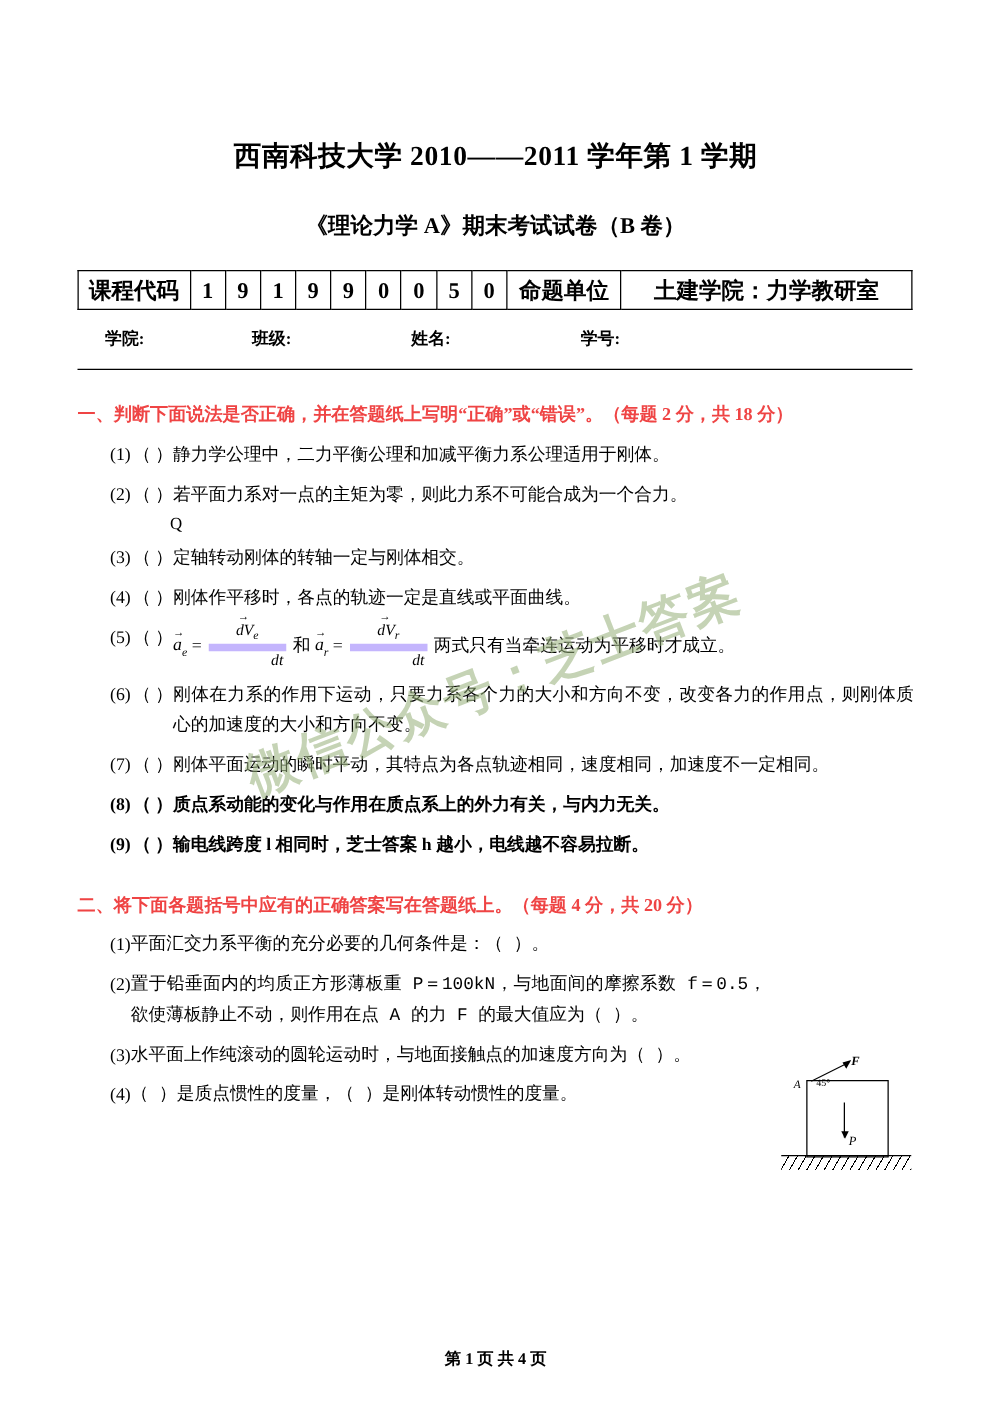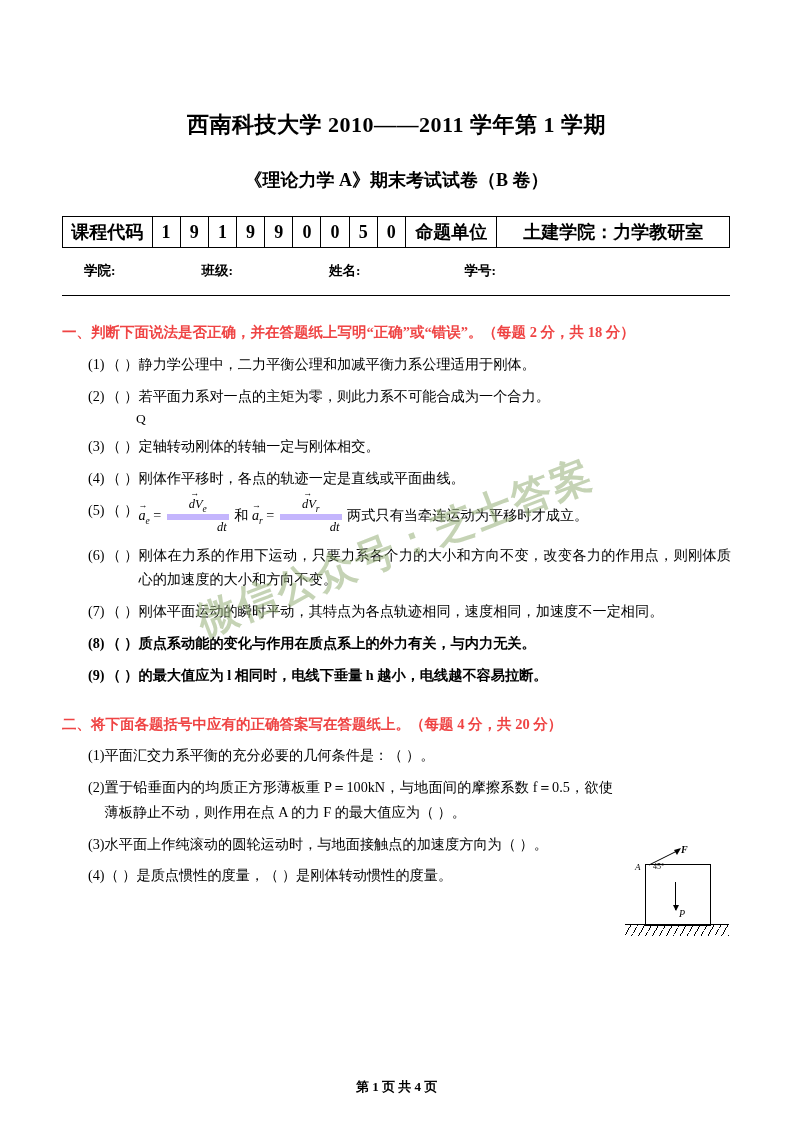--- a/index.html
+++ b/index.html
@@ -144,21 +144,21 @@
   
   .q2 {
     font-size: 14.2px;
     line-height: 1.8;
     margin-top: 6px;
     display: flex;
     align-items: flex-start;
     padding-left: 26px;
   }
   .q2 .num { flex: 0 0 auto; white-space: nowrap; }
-  .q2 .txt { flex: 1; text-align: justify; }
+  .q2 .txt { flex: 1; text-align: justify; font-family: Liberation Mono, monospace; }
   .narrow { padding-right: 118px; }
 
   
   .figure {
     position: absolute;
     right: 58px;
     top: 846px;
     width: 118px;
     height: 104px;
   }
@@ -377,21 +377,21 @@
 
   <div class="q bold">
     <span class="num">(8)</span>
     <span class="paren">（    ）</span>
     <span class="txt">质点系动能的变化与作用在质点系上的外力有关，与内力无关。</span>
   </div>
 
   <div class="q bold">
     <span class="num">(9)</span>
     <span class="paren">（    ）</span>
-    <span class="txt">的最大值应为 l 相同时，电线下垂量 h 越小，电线越不容易拉断。</span>
+    <span class="txt">输电线跨度 l 相同时，芝士答案 h 越小，电线越不容易拉断。</span>
   </div>
 
   <div class="section-head">二、将下面各题括号中应有的正确答案写在答题纸上。（每题 4 分，共 20 分）</div>
 
   <div class="q2">
     <span class="num">(1)</span>
     <span class="txt">平面汇交力系平衡的充分必要的几何条件是：（      ）。</span>
   </div>
 
   <div class="q2">

